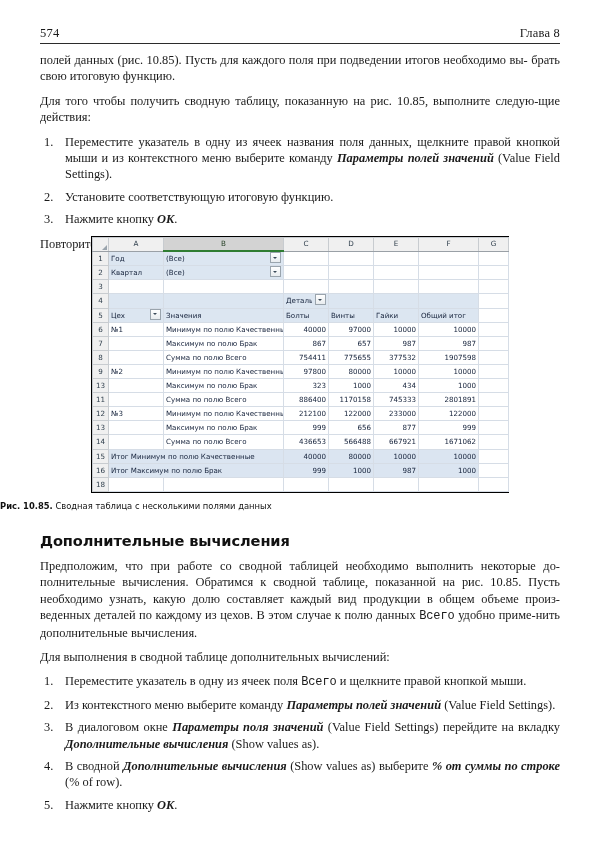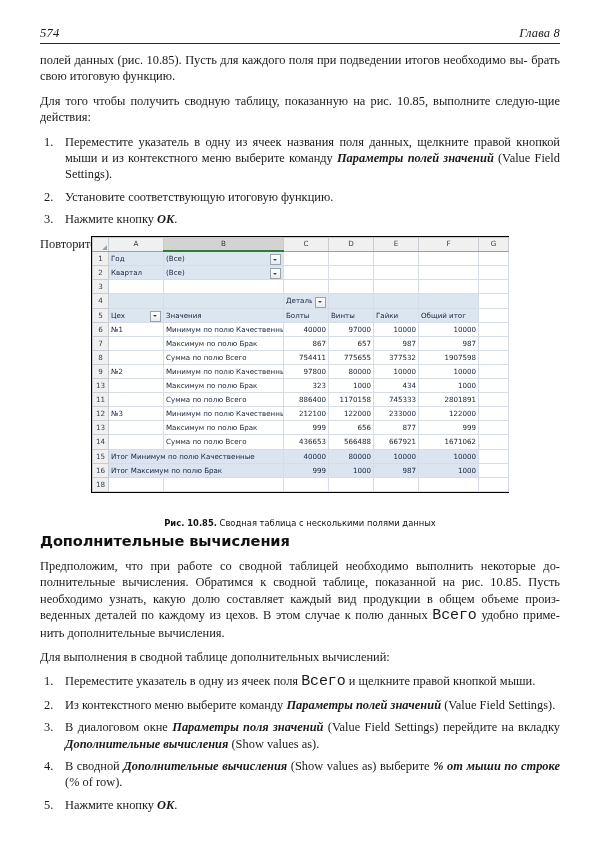--- a/index.html
+++ b/index.html
@@ -20,21 +20,20 @@
 
   
   .runhead {
     position: absolute;
     left: 40px;
     right: 40px;
     top: 26px;
     display: flex;
     justify-content: space-between;
     align-items: baseline;
-    font-style: italic;
     font-size: 12.5px;
     letter-spacing: 0.2px;
   }
   .runhead .folio { font-weight: 400; }
   .runhead-rule {
     position: absolute;
     left: 40px;
     right: 40px;
     top: 43px;
     border-top: 1.1px solid #2b2b2b;
@@ -75,21 +74,21 @@
     position: absolute;
     left: 4px;
     top: 0;
     width: 16px;
     text-align: left;
     font-size: 12.4px;
   }
   b, .b { font-weight: bold; font-style: italic; }
   .mono {
     font-family: "Liberation Mono", "DejaVu Sans Mono", monospace;
-    font-size: 15px;
+    font-size: 12px;
     letter-spacing: -0.1px;
   }
 
   h2.section {
     margin: 16px 0 9px 0;
     font-family: "DejaVu Sans", "Liberation Sans", sans-serif;
     font-size: 14.6px;
     font-weight: bold;
     letter-spacing: -0.1px;
     color: #111;
@@ -169,21 +168,21 @@
   .tint   { background: #dce6f1; margin-top: 24px; }
   .tint2  { background: #dbe5f1; }
   .white  { background: #ffffff; }
   .num    { text-align: right; padding-right: 3px; }
   .bold   { font-weight: bold; }
   .selB   { border-left: 1px solid #2f7d32; border-right: 1px solid #2f7d32; }
 
   
   .cellflex {
     display: flex;
-    align-items: flex-end;
+    align-items: flex-start;
     justify-content: space-between;
     height: 100%;
   }
   .cellflex.left { justify-content: flex-start; }
   .fbtn {
     display: inline-block;
     width: 9px;
     height: 9px;
     border: 1px solid #9aa4ad;
     background: linear-gradient(#ffffff, #e8ecef);
@@ -196,22 +195,21 @@
     position: absolute;
     left: 2px; top: 3.5px;
     width: 0; height: 0;
     border-left: 2.5px solid transparent;
     border-right: 2.5px solid transparent;
     border-top: 2.5px solid #3a4a59;
   }
   .lbl { overflow: hidden; text-overflow: clip; }
 
   .figcap {
-    margin-top: 25px;
-    text-align: center;
+    margin-top: 8px;
     font-family: "DejaVu Sans", "Liberation Sans", sans-serif;
     font-size: 8.4px;
     color: #111;
   }
   .figcap .cap-b { font-weight: bold; }
 
   
   .body2 {
     position: absolute;
     left: 40px;
@@ -502,21 +500,21 @@
       <li>
         <span>Переместите указатель в одну из ячеек поля </span><span class="mono">Всего</span><span> и щелкните правой кнопкой мыши.</span>
       </li>
       <li>
         <span>Из контекстного меню выберите команду </span><b>Параметры полей значений</b><span> (Value Field Settings).</span>
       </li>
       <li>
         <span>В диалоговом окне </span><b>Параметры поля значений</b><span> (Value Field Settings) перейдите на вкладку </span><b>Дополнительные вычисления</b><span> (Show values as).</span>
       </li>
       <li>
-        <span>В сводной </span><b>Дополнительные вычисления</b><span> (Show values as) выберите </span><b>% от мыши по строке</b><span> (% of row).</span>
+        <span>В сводной </span><b>Дополнительные вычисления</b><span> (Show values as) выберите </span><b>% от суммы по строке</b><span> (% of row).</span>
       </li>
       <li>
         <span>Нажмите кнопку </span><b>OK</b><span>.</span>
       </li>
     </ol>
   </div>
 
 </div>
 
 </body></html>

